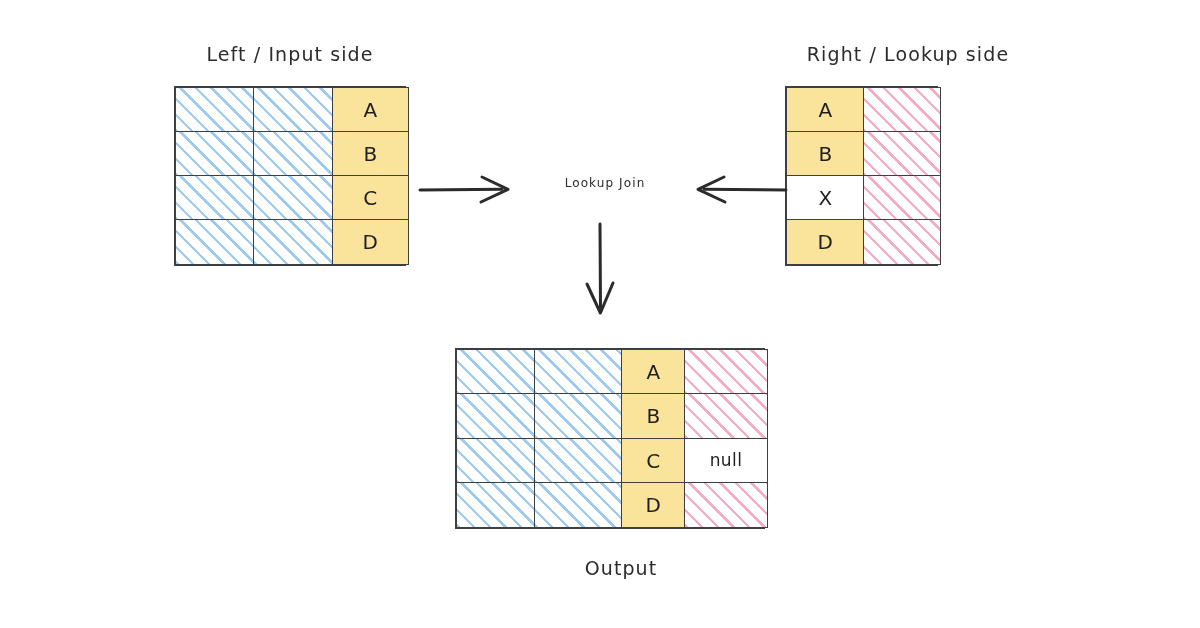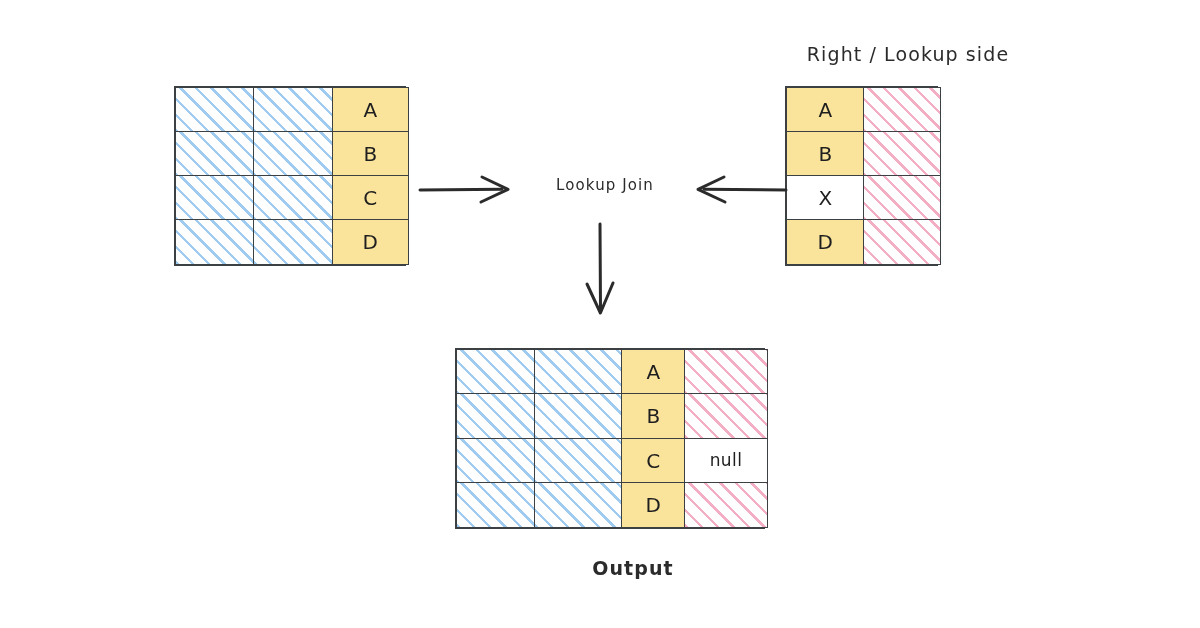--- a/index.html
+++ b/index.html
@@ -26,24 +26,24 @@
     position: absolute;
     font-family: "DejaVu Sans", sans-serif;
     font-size: 19px;
     letter-spacing: 1.1px;
     color: #2b2b2b;
     white-space: nowrap;
     text-align: center;
   }
   .label-left    { left: 174px;  top: 43px;  width: 232px; }
   .label-right   { left: 788px;  top: 43px;  width: 240px; }
-  .label-output  { left: 478px;  top: 557px; width: 310px; font-weight: bold; }
+  .label-output  { left: 466px;  top: 557px; width: 310px; }
   .label-center  {
     left: 520px; top: 176px; width: 170px;
-    font-size: 15px; letter-spacing: 1.1px;
+    font-size: 12px; letter-spacing: 1.1px;
   }
 
   
   .tbl {
     position: absolute;
     display: grid;
     box-sizing: border-box;
     border: 2.5px solid #3c4043;
     background: #ffffff;
   }
@@ -113,20 +113,21 @@
   .arrow { position: absolute; }
   #arrow-left-to-join  { left: 418px; top: 172px; }
   #arrow-right-to-join { left: 692px; top: 172px; }
   #arrow-join-to-output{ left: 578px; top: 222px; }
 </style>
 </head>
 <body>
 
 <div id="diagram-root">
 
+  <div class="label label-left">Left / Input side</div>
 
   <div class="label label-right">Right / Lookup side</div>
 
   <div class="label label-center">Lookup Join</div>
 
   <div class="label label-output">Output</div>
 
   <div class="tbl" id="table-left">
       <div class="cell fill-blue-hatch">
         <span class="cell-text"></span>

